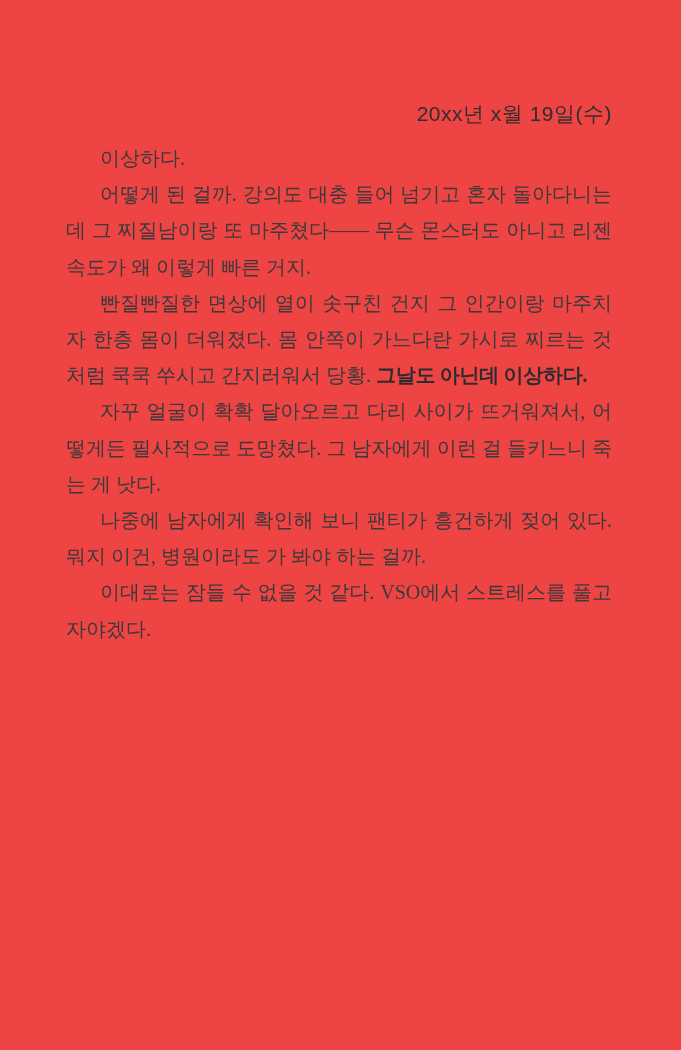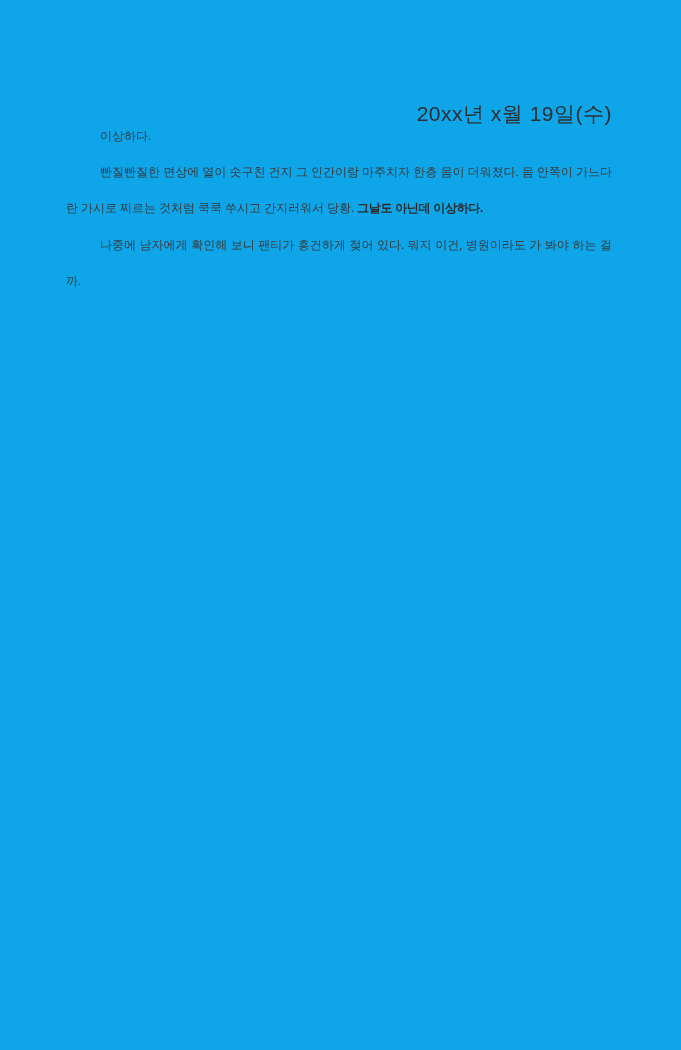--- a/index.html
+++ b/index.html
@@ -9,61 +9,64 @@
   }
   body {
     width: 681px;
     height: 1050px;
     font-family: "Liberation Serif", serif;
   }
   .page {
     position: relative;
     width: 681px;
     height: 1050px;
-    background: #0ea5e9;
+    background: #ef4444;
     overflow: hidden;
   }
   .date-line {
     position: absolute;
     top: 100px;
     right: 69px;
     font-family: "Liberation Sans", sans-serif;
     font-size: 21px;
     line-height: 28px;
     letter-spacing: 0.5px;
     color: #2f2f2f;
   }
   .diary-body {
     position: absolute;
-    top: 118px;
+    top: 140px;
     left: 66px;
     width: 546px;
     font-family: "Liberation Serif", serif;
-    font-size: 12px;
+    font-size: 20px;
     line-height: 36.2px;
     color: #3a3a3a;
     text-align: justify;
   }
   .para {
     margin: 0;
     padding: 0;
     text-indent: 34px;
     word-break: normal;
     overflow-wrap: break-word;
   }
   .bold {
     font-weight: 700;
-    font-family: Liberation Sans, sans-serif;
+    font-family: Liberation Serif, serif;
     color: #2c2c2c;
     letter-spacing: -0.3px;
   }
 </style>
 </head>
 <body>
 
 <div class="page">
   <div class="date-line">20xx년 x월 19일(수)</div>
   <div class="diary-body">
       <p class="para"><span class="">이상하다.</span></p>
+      <p class="para"><span class="">어떻게 된 걸까. 강의도 대충 들어 넘기고 혼자 돌아다니는데 그 찌질남이랑 또 마주쳤다—— 무슨 몬스터도 아니고 리젠 속도가 왜 이렇게 빠른 거지.</span></p>
       <p class="para"><span class="">빤질빤질한 면상에 열이 솟구친 건지 그 인간이랑 마주치자 한층 몸이 더워졌다. 몸 안쪽이 가느다란 가시로 찌르는 것처럼 쿡쿡 쑤시고 간지러워서 당황. </span><span class="bold">그날도 아닌데 이상하다.</span></p>
+      <p class="para"><span class="">자꾸 얼굴이 확확 달아오르고 다리 사이가 뜨거워져서, 어떻게든 필사적으로 도망쳤다. 그 남자에게 이런 걸 들키느니 죽는 게 낫다.</span></p>
       <p class="para"><span class="">나중에 남자에게 확인해 보니 팬티가 흥건하게 젖어 있다. 뭐지 이건, 병원이라도 가 봐야 하는 걸까.</span></p>
+      <p class="para"><span class="">이대로는 잠들 수 없을 것 같다. VSO에서 스트레스를 풀고 자야겠다.</span></p>
     </div>
 </div>
 
 </body></html>

